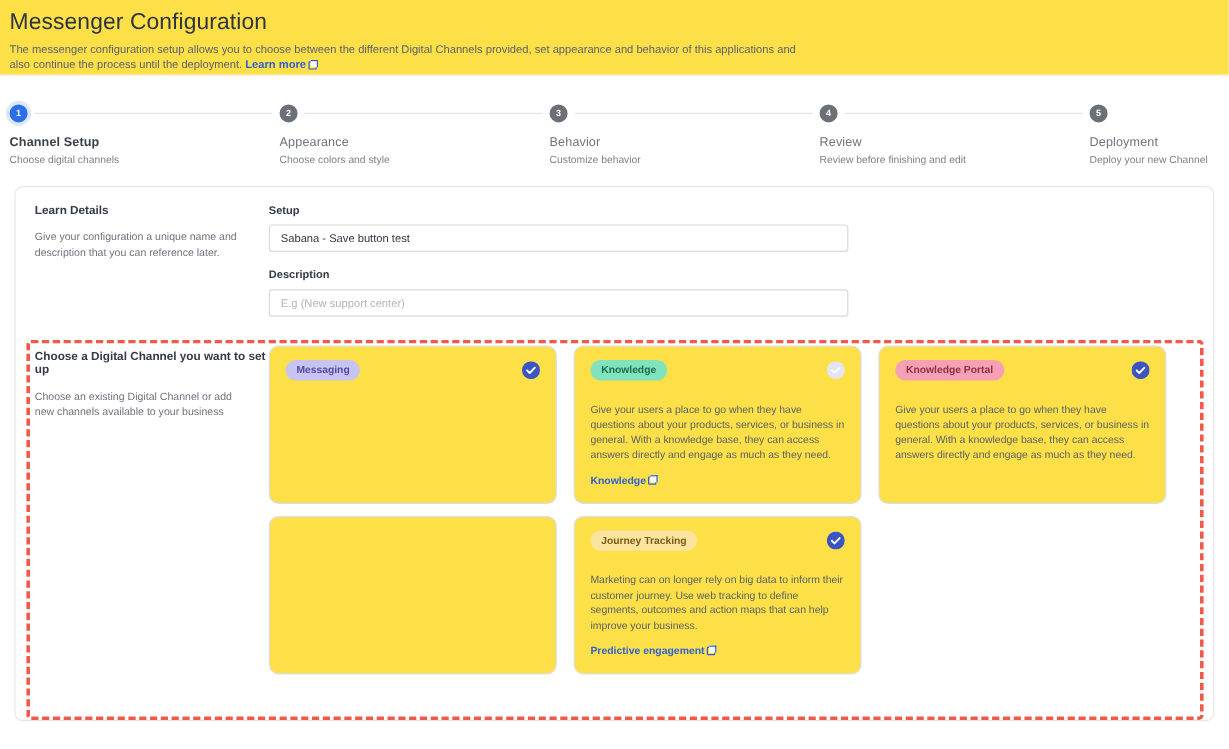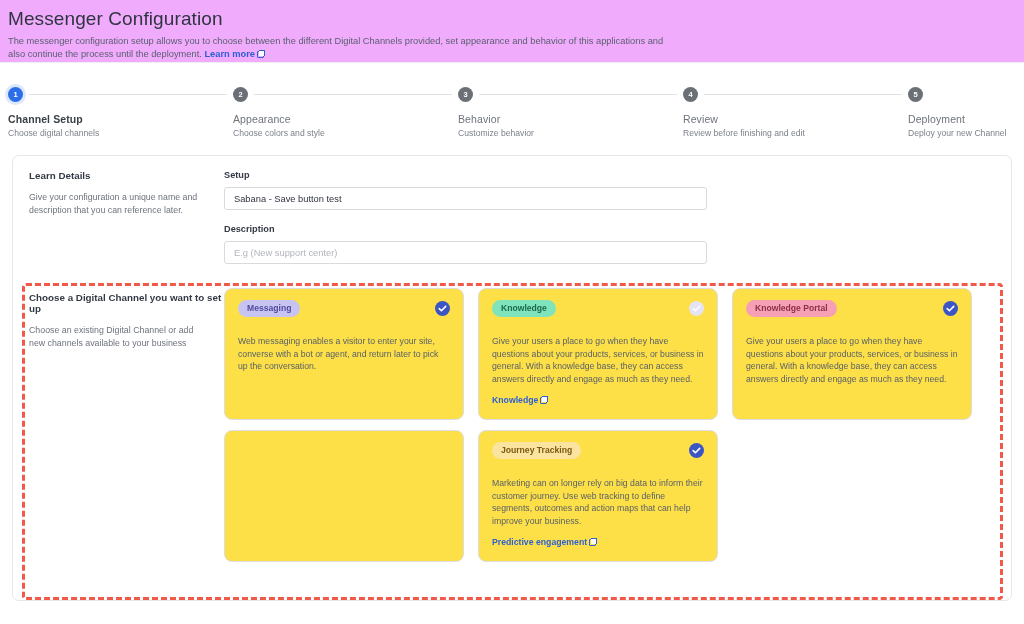--- a/index.html
+++ b/index.html
@@ -7,21 +7,21 @@
     width: 1024px; height: 624px;
     background: #ffffff;
     font-family: "Liberation Sans", sans-serif;
     overflow: hidden;
   }
   body { position: relative; }
 
   
   .page-header {
     padding: 6px 0 10px 8px;
-    background: #f0abfc;
+    background: #fde047;
     border-bottom: 1px solid #f0f0f3;
     height: 63px;
   }
   .page-title {
     font-size: 19px;
     font-weight: 400;
     color: #2f3440;
     letter-spacing: .1px;
     line-height: 26px;
   }
@@ -334,21 +334,20 @@
       <div class="card">
         <div class="card-top">
           <span class="badge" style="background: rgb(199, 196, 242); color: rgb(81, 74, 158);">Messaging</span>
           <span class="check">
             <svg width="15" height="15" viewBox="0 0 15 15">
                 <circle cx="7.5" cy="7.5" r="7.5" fill="#3b55c4"></circle>
                 <path d="M4.2 7.6l2.2 2.2 4.3-4.4" stroke="#fff" stroke-width="1.6" fill="none" stroke-linecap="round" stroke-linejoin="round"></path>
               </svg>
           </span>
         </div>
-        <div class="card-desc">Web messaging enables a visitor to enter your site, converse with a bot or agent, and return later to pick up the conversation.</div>
       </div>
 
       <div class="card">
         <div class="card-top">
           <span class="badge" style="background: rgb(127, 227, 188); color: rgb(29, 106, 80);">Knowledge</span>
           <span class="check">
             <svg width="15" height="15" viewBox="0 0 15 15">
                 <circle cx="7.5" cy="7.5" r="7.5" fill="#e5e4f4"></circle>
                 <path d="M4.2 7.6l2.2 2.2 4.3-4.4" stroke="#fbfbfe" stroke-width="1.6" fill="none" stroke-linecap="round" stroke-linejoin="round"></path>
               </svg>

